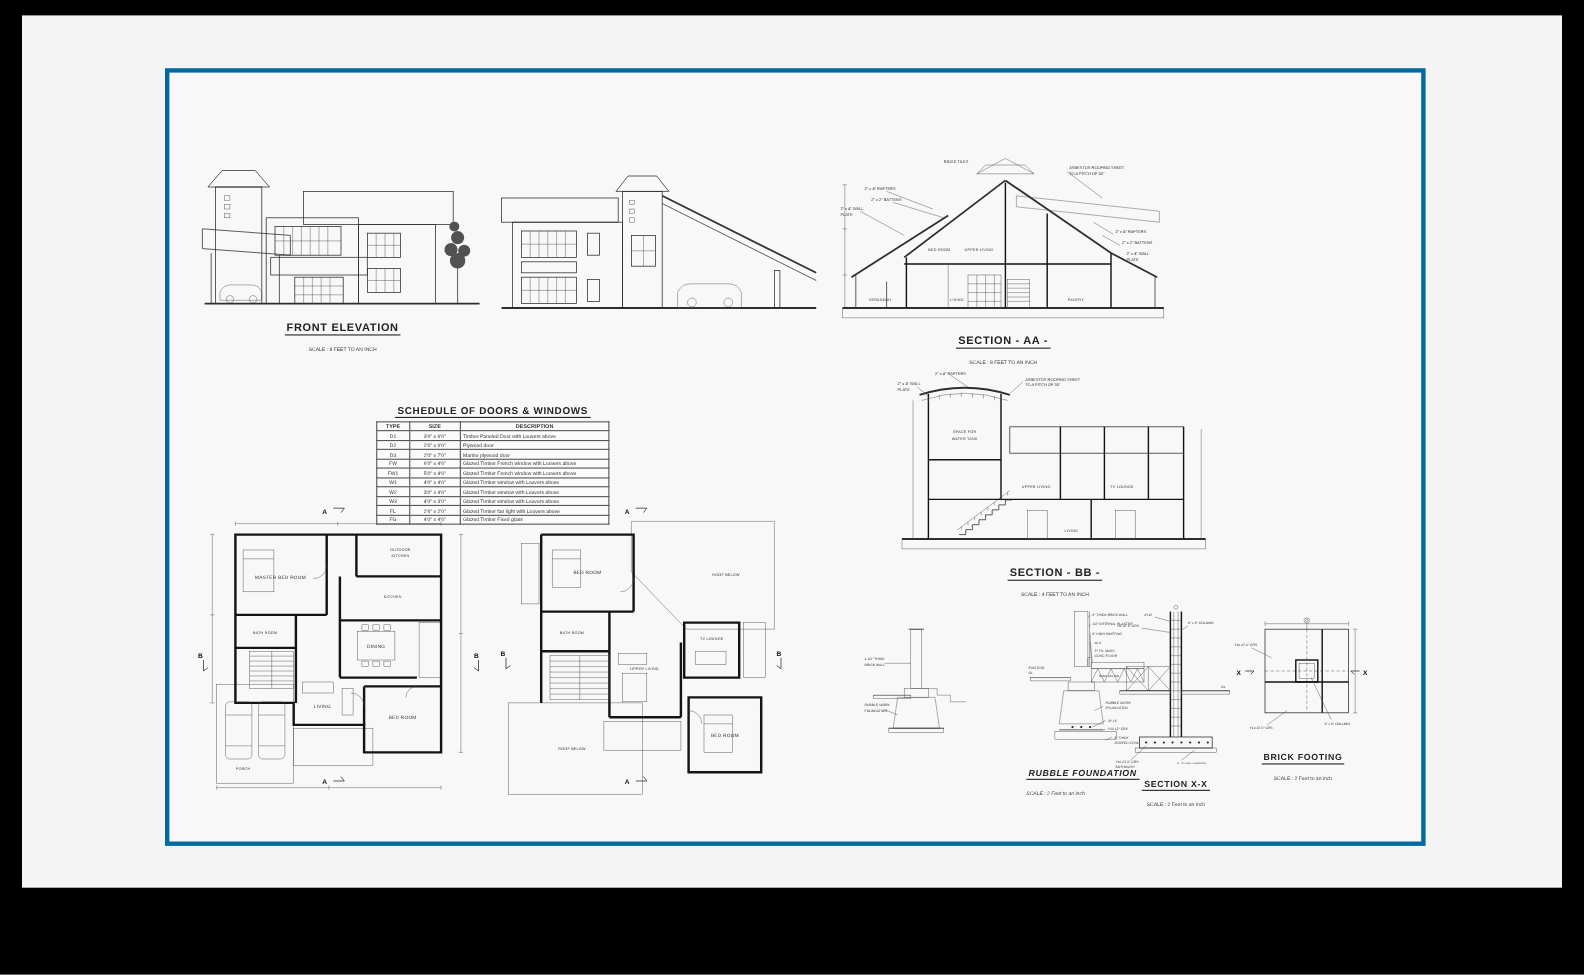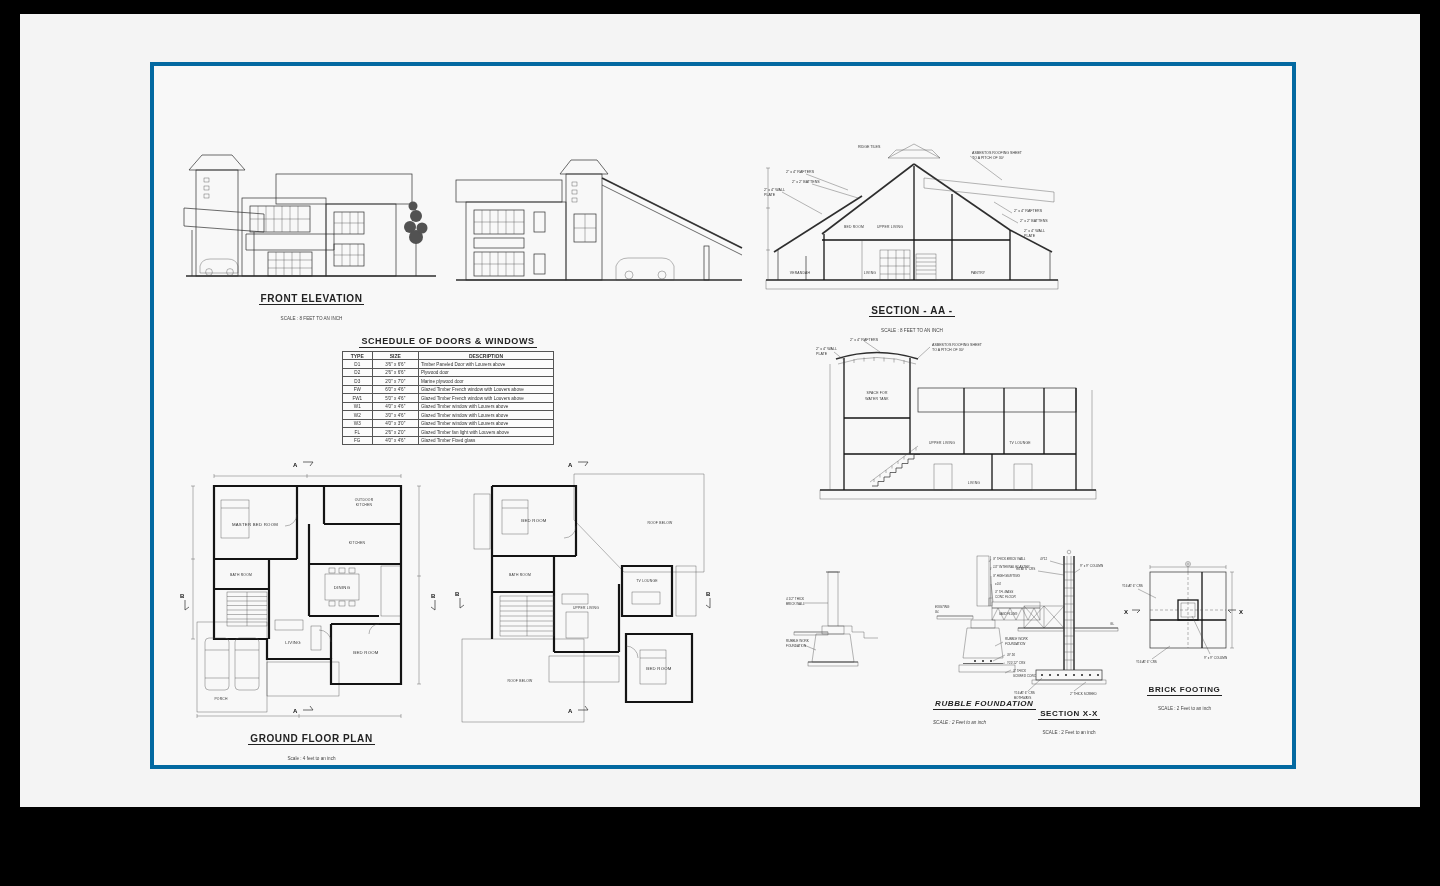--- a/index.html
+++ b/index.html
@@ -21,21 +21,21 @@
   .thn{stroke:#4a4a4a;stroke-width:.4;fill:none;}
   .wall{stroke:#141414;stroke-width:2.2;fill:none;}
   .w1{stroke:#141414;stroke-width:1.3;fill:none;}
   svg text{fill:#333;}
   .lbl{font-size:3.6px;}
   .lbs{font-size:3.1px;}
   .room{font-size:4.3px;letter-spacing:.25px;text-anchor:middle;}
   .rsm{font-size:3.4px;text-anchor:middle;letter-spacing:.2px;}
   .mk{font-size:6px;font-weight:bold;fill:#111;}
   
-  .sched{width:212px;}
+  .sched{width:212px;margin-top:33px;}
   .sched .ft{margin-bottom:3px;}
   .sched table{width:100%;border-collapse:collapse;font-size:4.6px;color:#333;
                background:#fbfbfb;}
   .sched th,.sched td{border:.8px solid #555;padding:.5px 2px;height:6.5px;
                text-align:left;font-weight:normal;white-space:nowrap;overflow:hidden;}
   .sched th{font-size:5px;text-align:center;font-weight:bold;}
   .sched td.c{text-align:center;}
 </style>
 </head>
 <body>
@@ -284,20 +284,24 @@
       <text class="lbl" x="2" y="16">2" x 4" WALL</text>
       <text class="lbl" x="2" y="21">PLATE</text>
       <text class="lbl" x="118" y="12">ASBESTOS ROOFING SHEET</text>
       <text class="lbl" x="118" y="17">TO A PITCH OF 30°</text>
       <text class="rsm" x="63" y="60">SPACE FOR</text>
       <text class="rsm" x="63" y="66">WATER TANK</text>
       <text class="rsm" x="128" y="110">UPPER LIVING</text>
       <text class="rsm" x="206" y="110">TV LOUNGE</text>
       <text class="rsm" x="160" y="150">LIVING</text>
     </svg>
+    <div class="tw">
+      <span class="ft">SECTION - BB -</span><br>
+      <span class="fs">SCALE : 4 FEET TO AN INCH</span>
+    </div>
   </div>
 
   <div class="fig" style="left:25px;top:388px;width:265px;">
     <svg width="265" height="272" viewBox="0 0 265 272">
       <rect x="18" y="168" width="70" height="90" fill="url(#pXh)" class="thn"></rect>
       <rect x="88" y="208" width="72" height="34" fill="url(#pXh)" class="thn"></rect>
       <rect x="202" y="112" width="20" height="50" fill="url(#pXh)" class="thn"></rect>
       <path class="wall" d="M35,32 H222 V230 H152 V205 H88 V185 H35 Z"></path>
       <path class="wall" d="M118,32 V105 M35,105 H118 M35,135 H90 M90,105 V185 M145,32 V70 M145,70 H222 M130,70 V110 M130,110 H222 M130,110 V162 M130,162 H200 M152,170 H222 M152,170 V205"></path>
       <rect class="thn" x="42" y="46" width="28" height="38"></rect>
@@ -344,24 +348,20 @@
           </g>
       <g>
             <path class="ln" d="M6,146 v10 l4,-3"></path>
             <text class="mk" x="1" y="144">B</text>
           </g>
       <g>
             <path class="ln" d="M256,146 v10 l-4,-3"></path>
             <text class="mk" x="252" y="144">B</text>
           </g>
     </svg>
-    <div class="tw">
-      <span class="ft">GROUND FLOOR PLAN</span><br>
-      <span class="fs">Scale : 4 feet to an inch</span>
-    </div>
   </div>
 
   <div class="fig" style="left:300px;top:388px;width:265px;">
     <svg width="265" height="272" viewBox="0 0 265 272">
       <polygon points="120,20 250,20 250,118 170,118 120,66" fill="url(#pV)" class="thn"></polygon>
       <rect x="8" y="185" width="122" height="83" fill="url(#pV)" class="thn"></rect>
       <rect x="95" y="202" width="70" height="26" fill="url(#pXh)" class="thn"></rect>
       <rect x="222" y="112" width="20" height="50" fill="url(#pXh)" class="thn"></rect>
       <rect x="20" y="40" width="16" height="55" fill="url(#pXh)" class="thn"></rect>
       <path class="wall" d="M38,32 H122 V102 M38,32 V185 M38,102 H122 M38,138 H100 M100,102 V138"></path>

